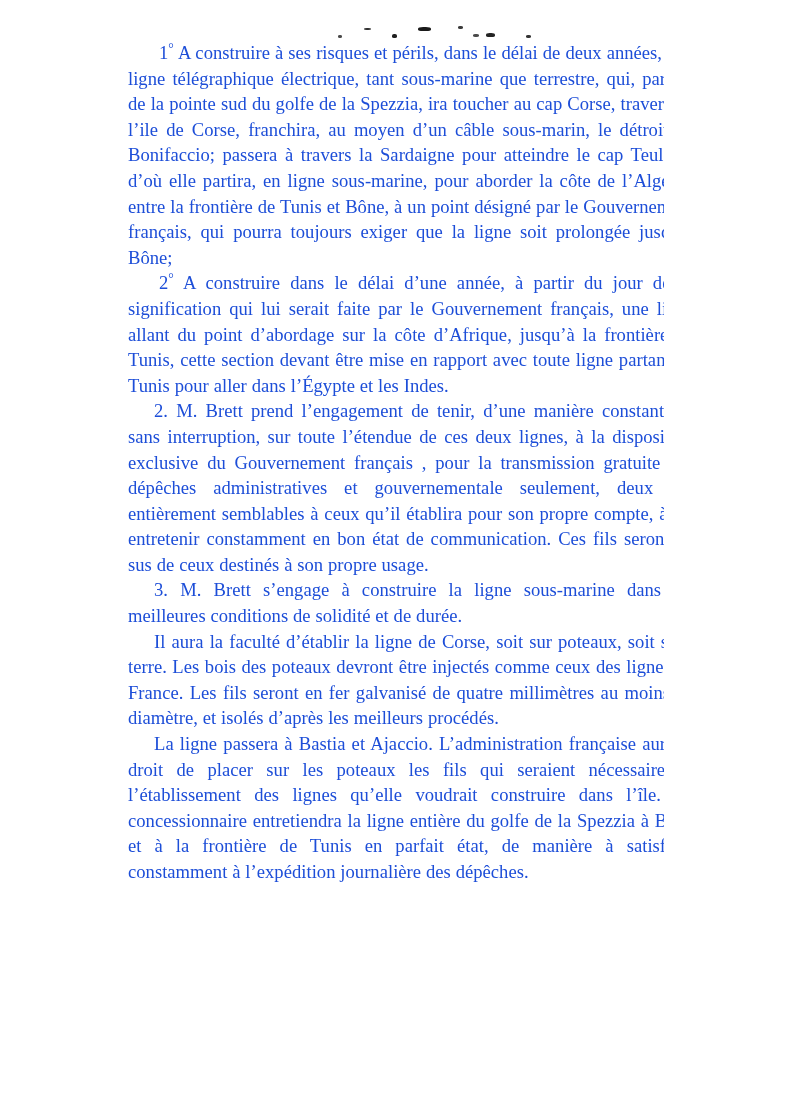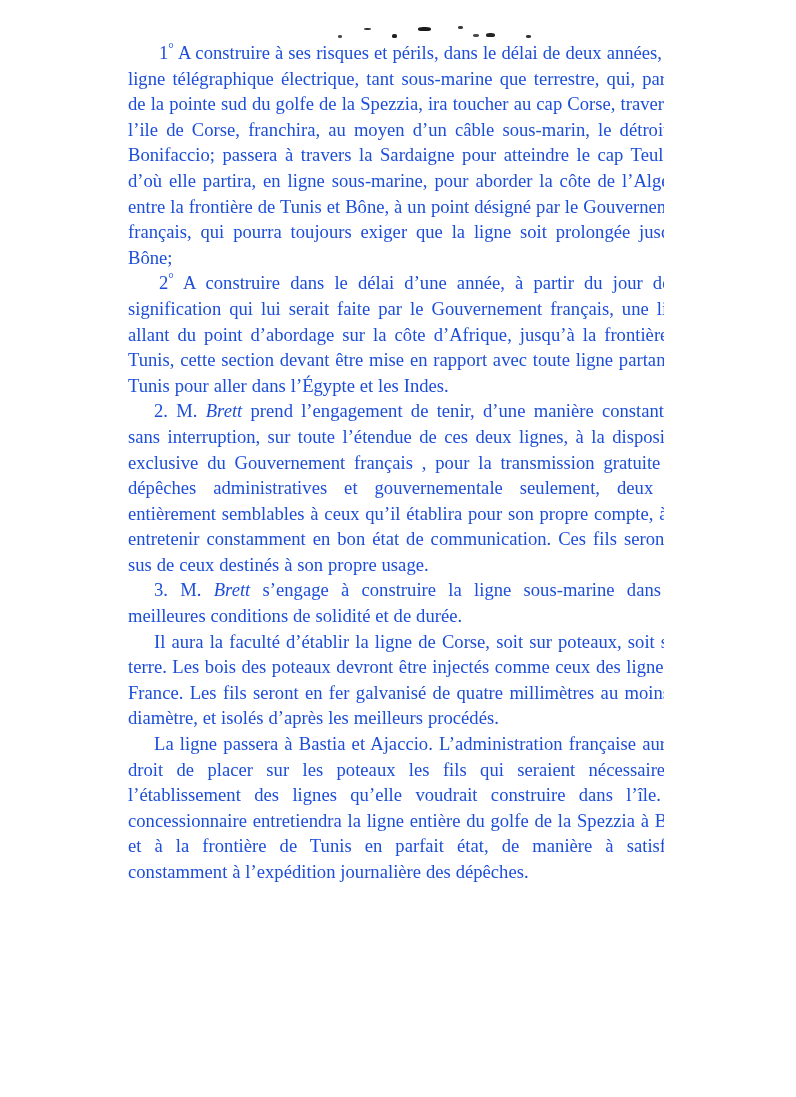--- a/index.html
+++ b/index.html
@@ -58,21 +58,20 @@
     word-spacing: 0.2px;
     -webkit-font-smoothing: none;
   }
   p.indent {
     text-indent: 31px;
   }
   p.indent-sm {
     text-indent: 26px;
   }
   .it {
-    font-style: italic;
   }
   .sup-o {
     font-size: 0.74em;
     vertical-align: 0.42em;
     line-height: 0;
   }
 </style>
 </head>
 <body>
 

